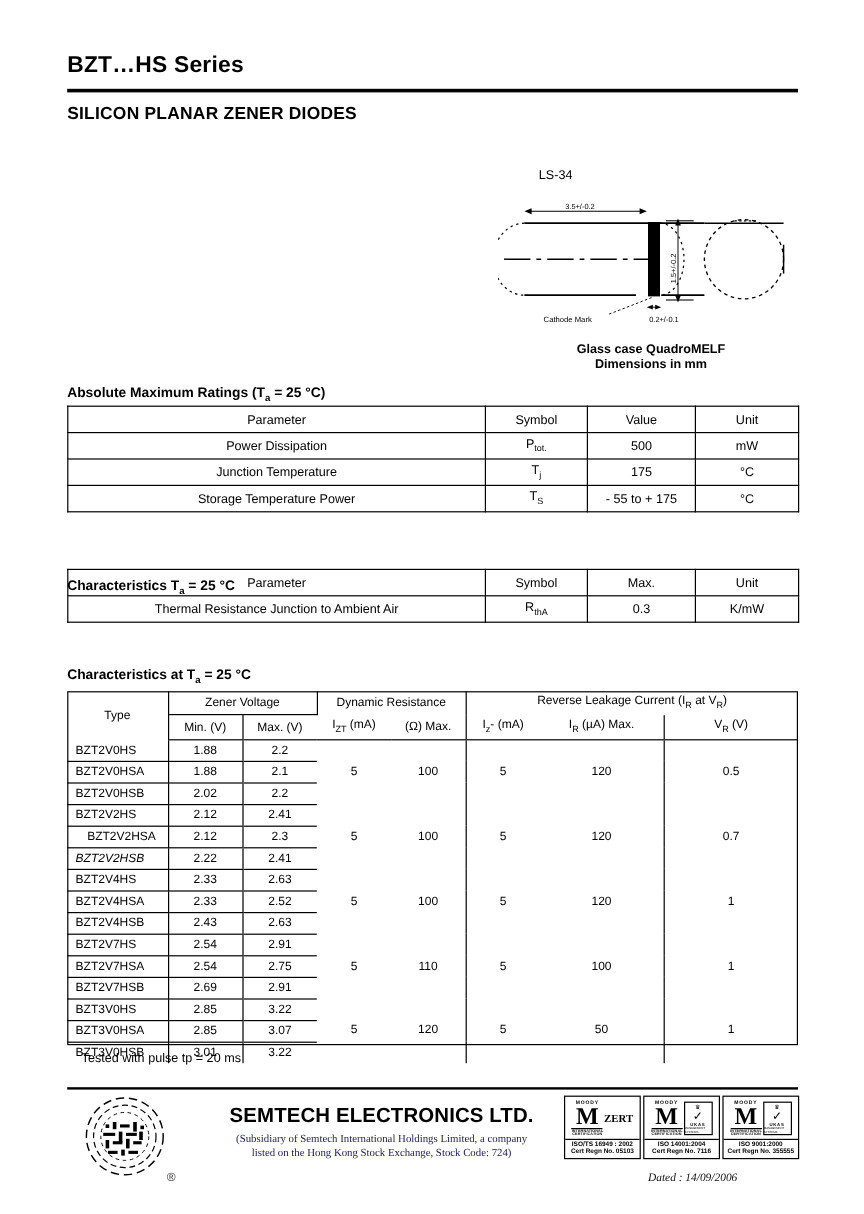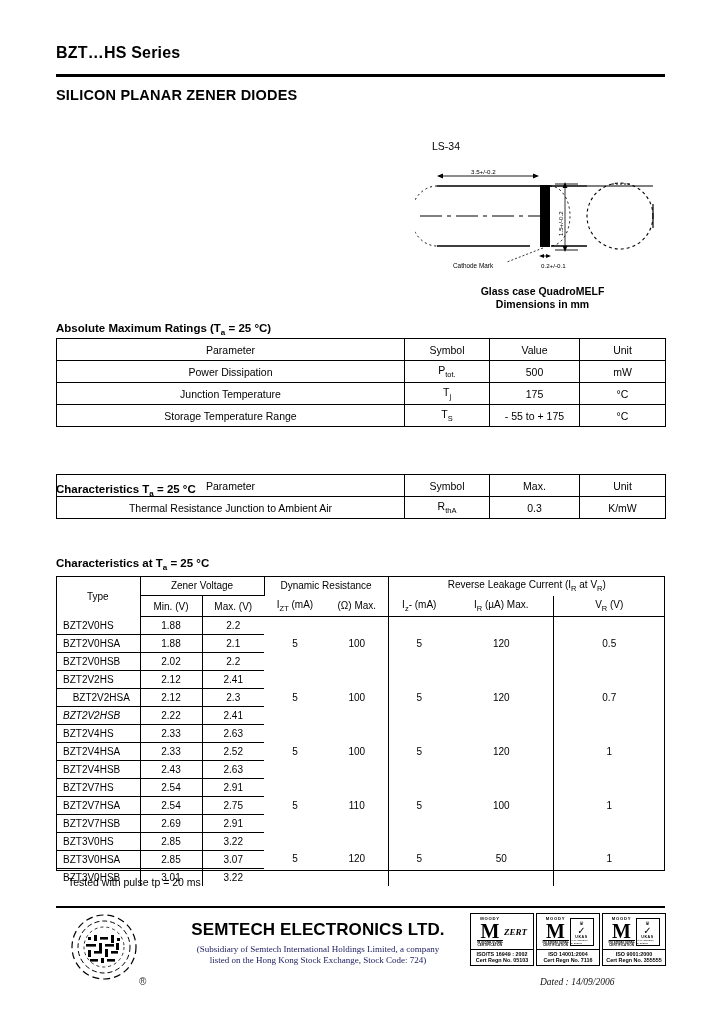--- a/index.html
+++ b/index.html
@@ -20,21 +20,21 @@
     left: 0; top: 0;
     width: 720px;
     height: 1012px;
     background: #ffffff;
   }
 
   
   .hdr-title {
     position: absolute;
     left: 56px; top: 44px;
-    font-size: 16px;
+    font-size: 19px;
     font-weight: bold;
     letter-spacing: 0.2px;
   }
   .hdr-rule {
     position: absolute;
     left: 56px; top: 74px;
     width: 609px;
     height: 3px;
     background: #000;
   }
@@ -47,21 +47,21 @@
   }
 
   
   .pkg-wrap {
     position: absolute;
     left: 415px; top: 138px;
     width: 255px; height: 165px;
   }
   .pkg-label {
     position: absolute;
-    left: 17px; top: 2px;
+    left: 34px; top: 2px;
     font-size: 10.5px;
   }
   .pkg-svg { position: absolute; left: 0; top: 22px; }
   .pkg-caption {
     position: absolute;
     left: 415px; top: 285px;
     width: 255px;
     text-align: center;
     font-size: 10.5px;
     font-weight: bold;
@@ -240,21 +240,20 @@
     border-top: 1.2px solid #000;
     font-size: 5.4px;
     font-weight: bold;
     text-align: center;
     line-height: 6.4px;
     padding: 1px 0 1px 0;
   }
   .zert {
     font-family: "Liberation Serif", serif;
     font-size: 9px;
-    font-style: italic;
     font-weight: bold;
   }
 </style>
 </head>
 <body>
 
 <div class="page">
 
   <div class="hdr-title">BZT…HS Series</div>
   <div class="hdr-rule"></div>
@@ -332,21 +331,21 @@
         <td>500</td>
         <td>mW</td>
       </tr>
       <tr>
         <td class="lcell">Junction Temperature</td>
         <td><span>T</span><sub>j</sub></td>
         <td>175</td>
         <td>°C</td>
       </tr>
       <tr>
-        <td class="lcell">Storage Temperature Range</td>
+        <td class="lcell">Storage Temperature Power</td>
         <td><span>T</span><sub>S</sub></td>
         <td>- 55 to + 175</td>
         <td>°C</td>
       </tr>
     </tbody>
   </table>
 
   <div class="sect-head" style="left:56px; top:459px;margin-top:24px;">
     <span>Characteristics T</span><sub>a</sub><span> = 25 °C</span>
   </div>

